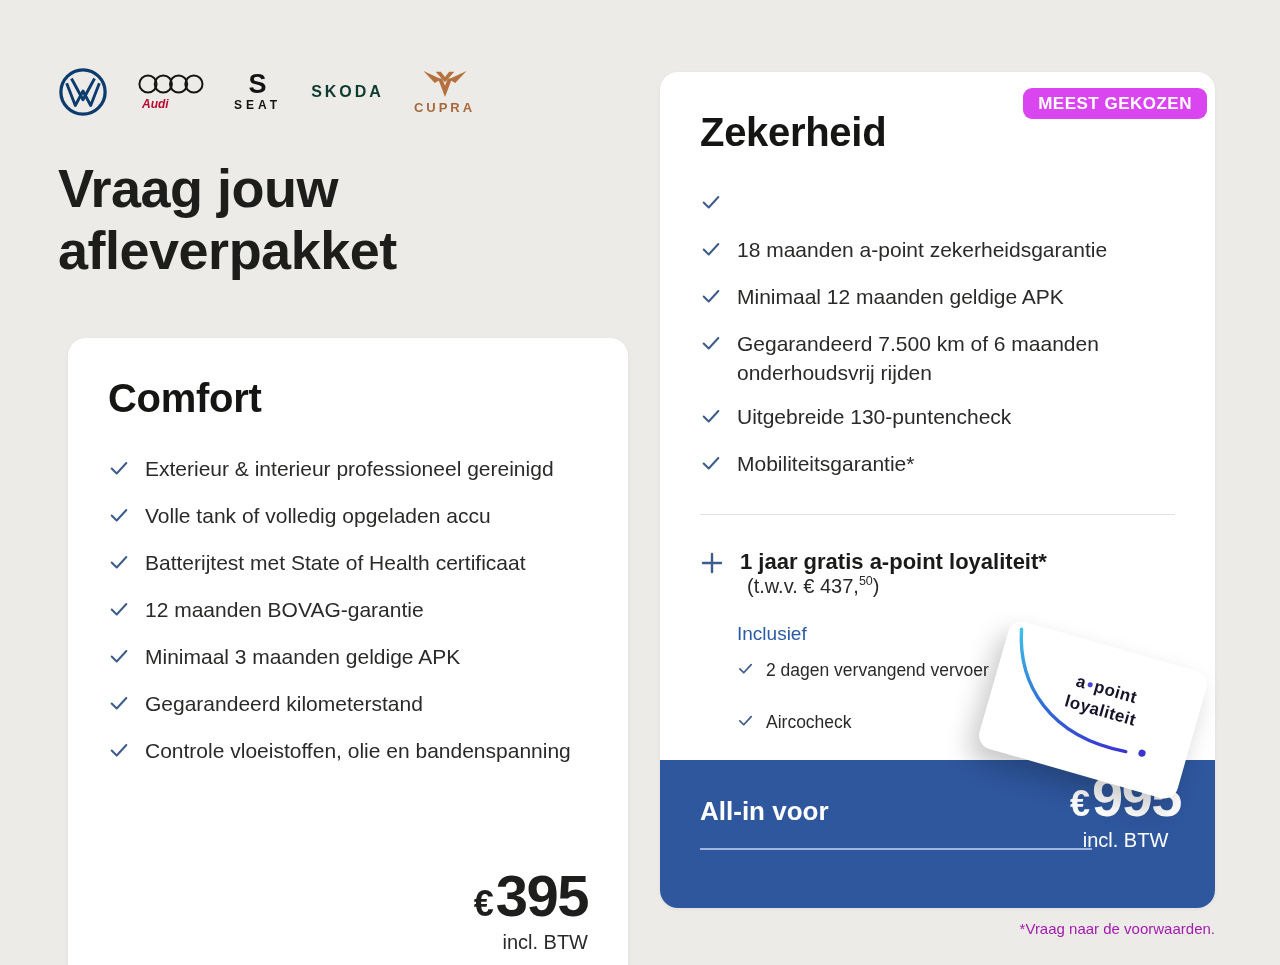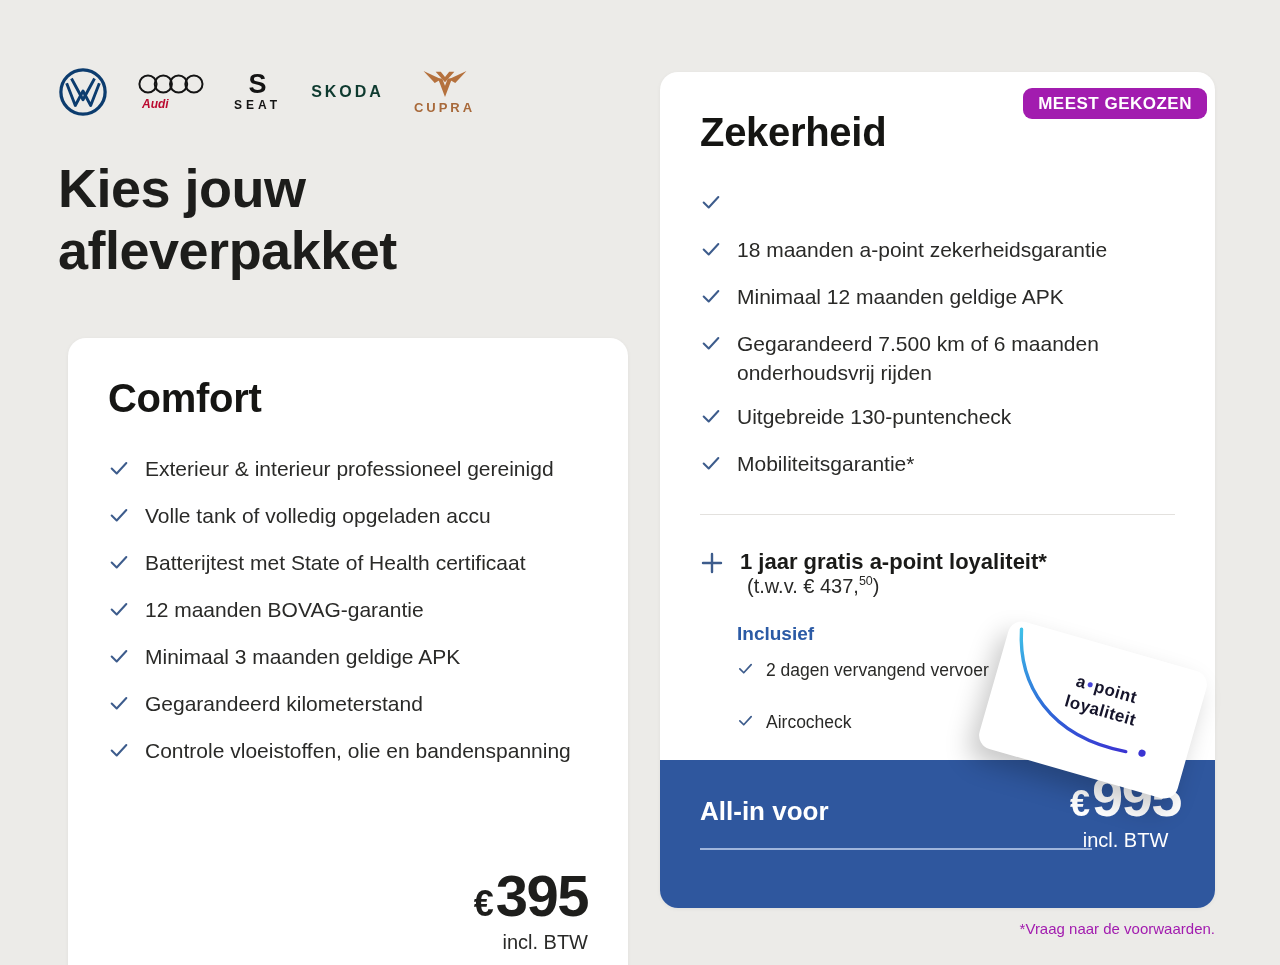--- a/index.html
+++ b/index.html
@@ -34,21 +34,21 @@
     position:absolute; background:#FFFFFF; border-radius:18px;
     box-shadow:0 1px 4px rgba(0,0,0,0.05);
   }
   .card-comfort { left:68px; top:338px; width:560px; height:648px; padding:38px 40px; }
   .card-zekerheid { left:660px; top:72px; width:555px; height:836px; padding:38px 40px 0; }
 
   .card h2 { margin:0; font-size:40px; font-weight:700; color:#151513; letter-spacing:-0.3px; }
 
   .badge {
     position:absolute; top:16px; right:8px;
-    background:#a21caf; color:#FFFFFF;
+    background:#d946ef; color:#FFFFFF;
     font-size:17px; font-weight:700; letter-spacing:0.5px;
     padding:7px 15px; border-radius:9px; line-height:1;
   }
 
   .check-list { list-style:none; margin:34px 0 0; padding:0; display:flex; flex-direction:column; gap:15px; }
   .check-list li { display:flex; gap:15px; font-size:21px; line-height:1.38; color:#2A2A28; }
   .check-list li .check { flex:0 0 auto; margin-top:2px; }
   .check-list li.bold .txt { font-weight:700; color:#1A1A18; }
 
   .sub-list { margin:13px 0 0 37px; gap:26px; }
@@ -56,21 +56,21 @@
   .sub-list li .check { margin-top:1px; }
 
   .divider { border:none; border-top:1px solid #E3E1DE; margin:32px 0 0; }
 
   .extra-row { display:flex; gap:16px; margin-top:34px; align-items:flex-start; }
   .plus { flex:0 0 auto; margin-top:2px; }
   .extra-title { font-size:22px; font-weight:700; color:#1A1A18; }
   .twv { font-size:20px; font-weight:400; color:#2A2A28; margin-left:7px; white-space:nowrap; }
   .twv sup { font-size:12.5px; }
 
-  .inclusief { margin:25px 0 0 37px; font-size:19px; font-weight:700; color:#2B5AA5; }
+  .inclusief { margin:25px 0 0 37px; font-size:19px; font-weight:400; color:#2B5AA5; }
 
   
   .price-block { position:absolute; right:40px; bottom:32px; text-align:right; }
   .price-line { white-space:nowrap; }
   .price-cur { font-size:36px; font-weight:600; letter-spacing:-1px; margin-right:3px; }
   .price-amt { font-size:58px; font-weight:700; letter-spacing:-1.5px; }
   .price-note { font-size:20px; margin-top:2px; color:#2A2A28; }
 
   
   .loyalty-card {
@@ -133,21 +133,21 @@
     <svg width="46" height="28" viewBox="0 0 48 30">
       <path d="M1 1 L20 10 L13 14 Z" fill="#B5713D"></path>
       <path d="M47 1 L28 10 L35 14 Z" fill="#B5713D"></path>
       <path d="M14 2 L24 13 L34 2 L28.5 2 L24 7.5 L19.5 2 Z" fill="#B5713D"></path>
       <path d="M16.5 9 L24 29 L31.5 9 L27 9 L24 17 L21 9 Z" fill="#B5713D"></path>
     </svg>
     <span class="cupra-label">CUPRA</span>
   </div>
 </div>
 
-<h1 class="page-title">Kies jouw afleverpakket</h1>
+<h1 class="page-title">Vraag jouw afleverpakket</h1>
 
 <section class="card card-comfort">
   <h2>Comfort</h2>
   <ul class="check-list">
 
       <li>
         <span class="check">
           <svg width="22" height="22" viewBox="0 0 24 24">
             <path d="M4 12.5 L9.5 18 L20 6.5" fill="none" stroke="#3D5C8C" stroke-width="2.2" stroke-linecap="round" stroke-linejoin="round"></path>
           </svg>

